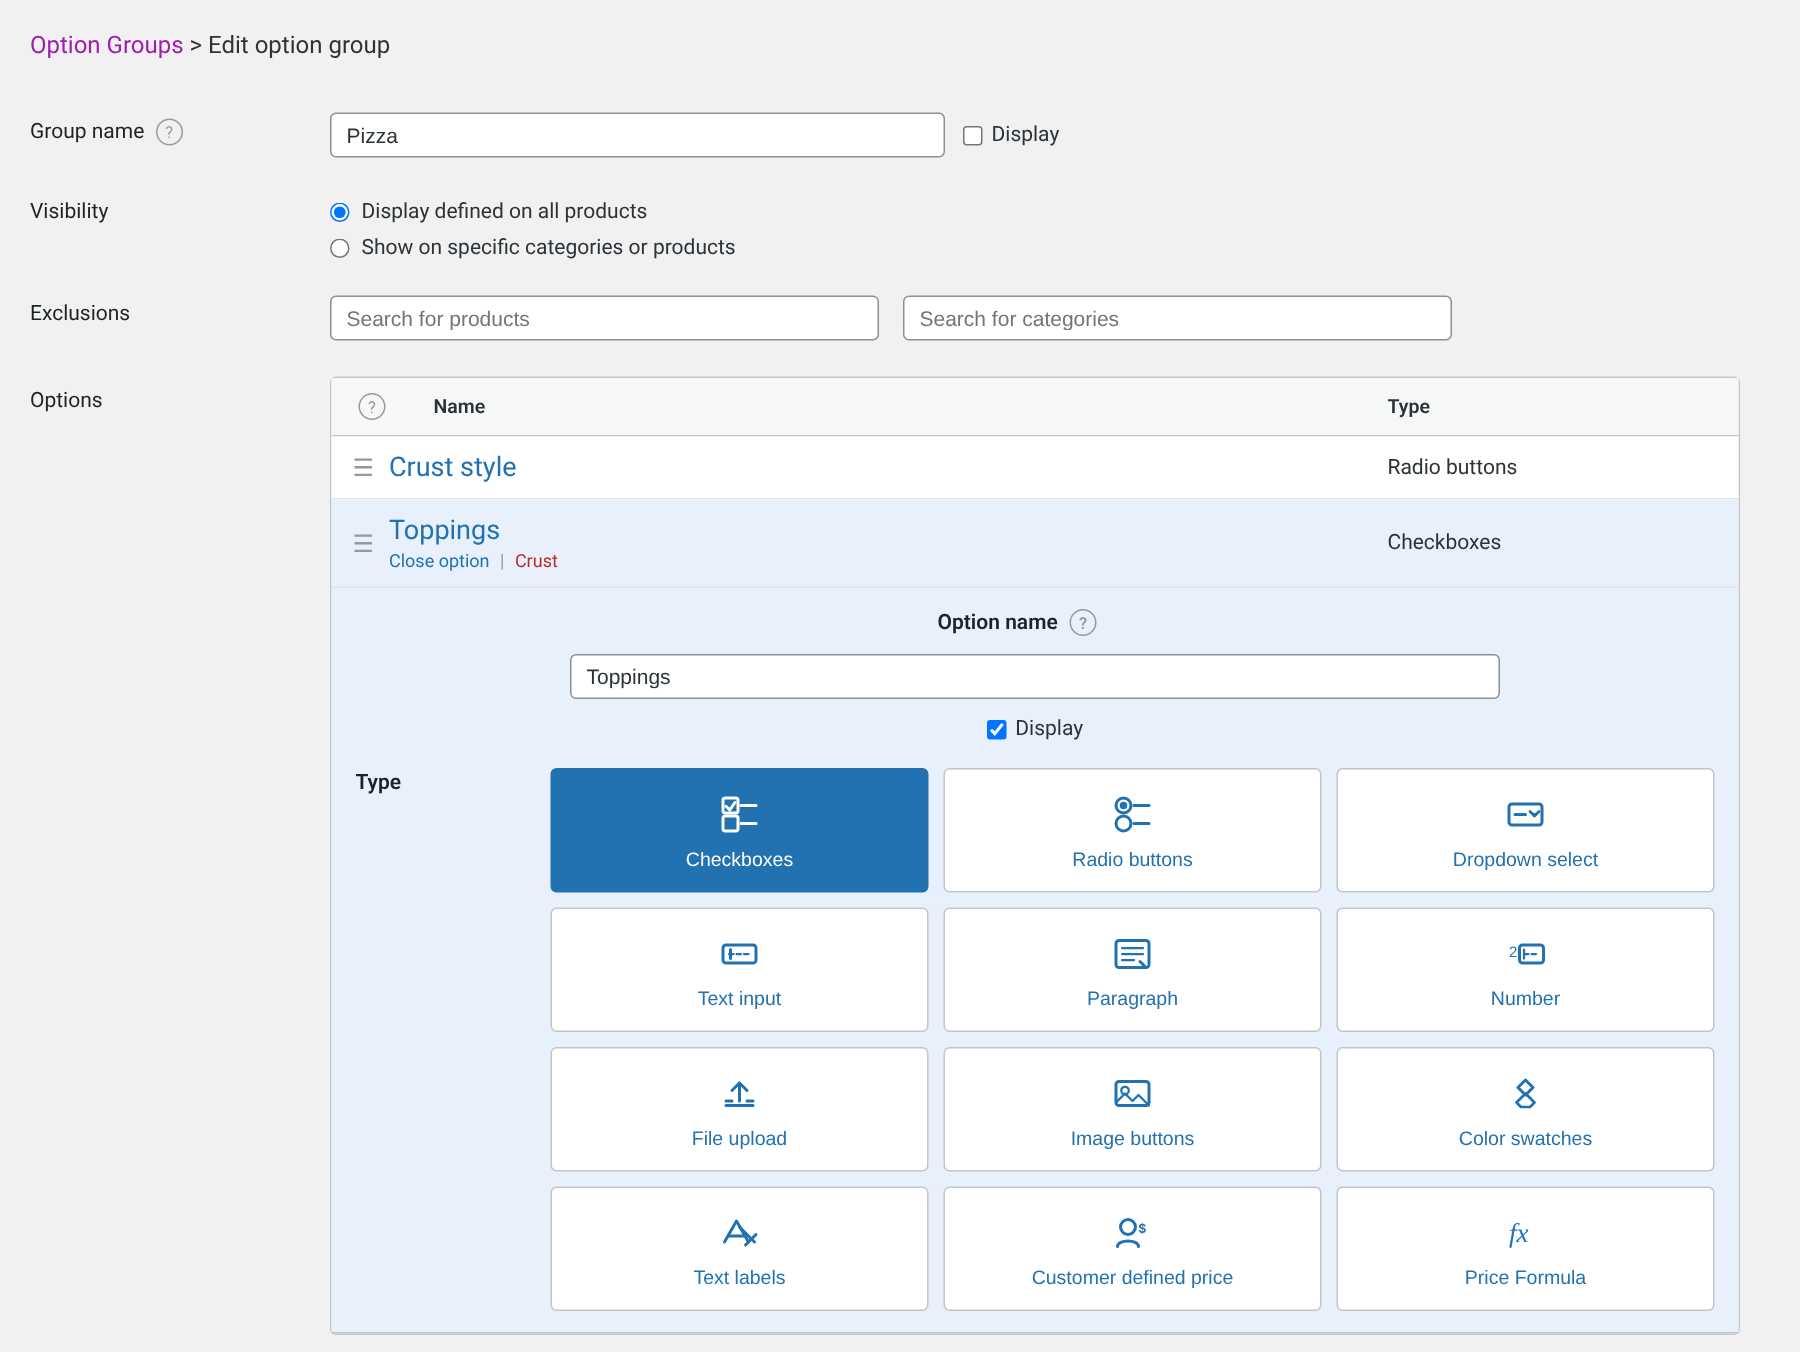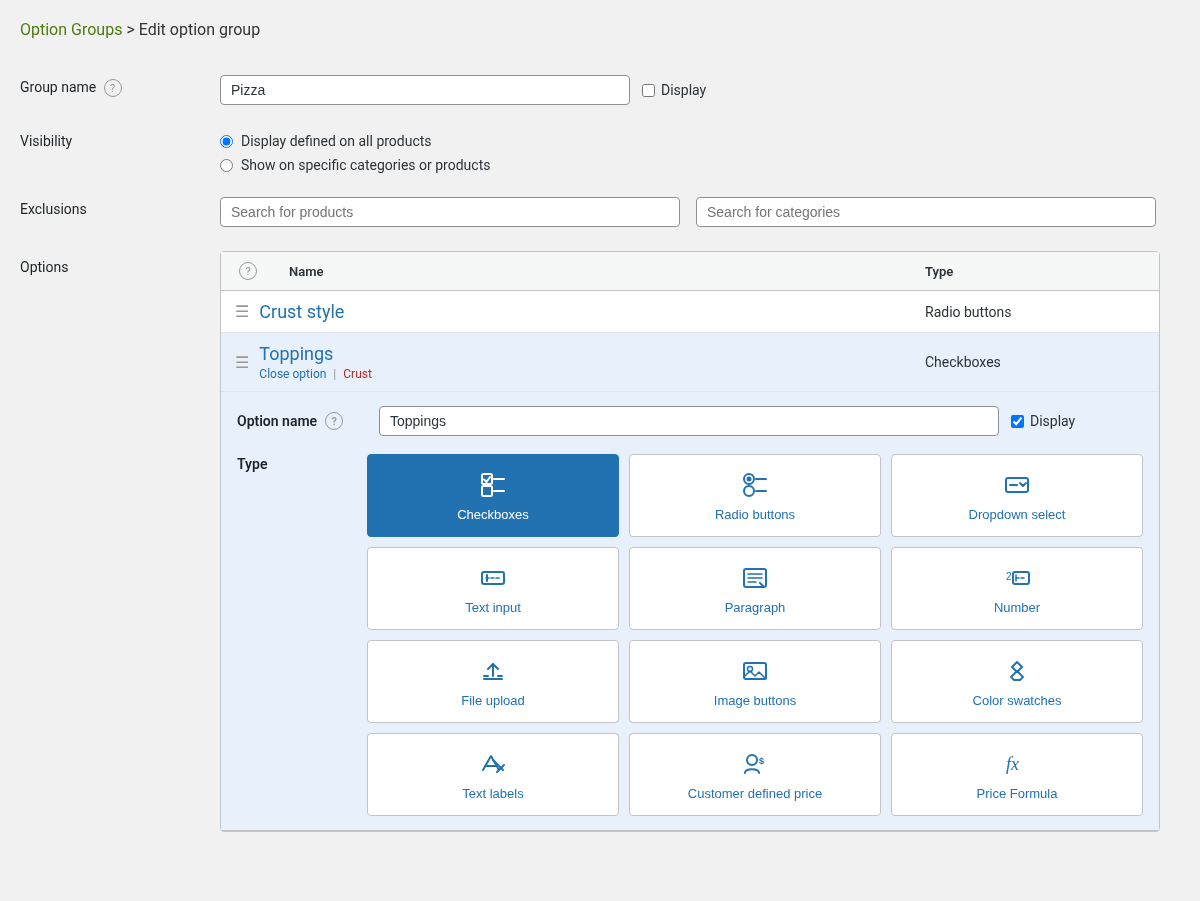--- a/index.html
+++ b/index.html
@@ -13,21 +13,21 @@
       max-width: 1200px;
       margin: 0 auto;
       padding: 20px 20px;
     }
     .breadcrumb {
       font-size: 16px;
       margin-bottom: 24px;
       color: #333;
     }
     .breadcrumb a {
-      color: #4d7c0f;
+      color: #a21caf;
       text-decoration: none;
     }
 
     .form-table {
       width: 100%;
       border-collapse: collapse;
     }
     .form-table tr td:first-child {
       width: 200px;
       padding: 16px 20px 16px 0;
@@ -96,21 +96,21 @@
       font-size: 14px;
       color: #2c3338;
       cursor: pointer;
     }
 
     .exclusions-row {
       display: flex;
       gap: 16px;
     }
     .exclusions-row .text-input {
-      width: 460px;
+      width: 366px;
       color: #aaa;
     }
 
     
     .options-table-wrap {
       border: 1px solid #c3c4c7;
       border-radius: 4px;
       background: #fff;
       width: 940px;
     }
@@ -186,20 +186,21 @@
     .inline-edit {
       background: #e8f0fb;
       border-bottom: 1px solid #c3c4c7;
       padding: 14px 16px;
     }
     .inline-edit-row {
       display: flex;
       align-items: center;
       gap: 12px;
       margin-bottom: 14px;
+      flex-direction: column;
     }
     .inline-label {
       width: 130px;
       font-weight: 600;
       font-size: 14px;
       color: #1d2327;
       display: flex;
       align-items: center;
       gap: 4px;
     }

